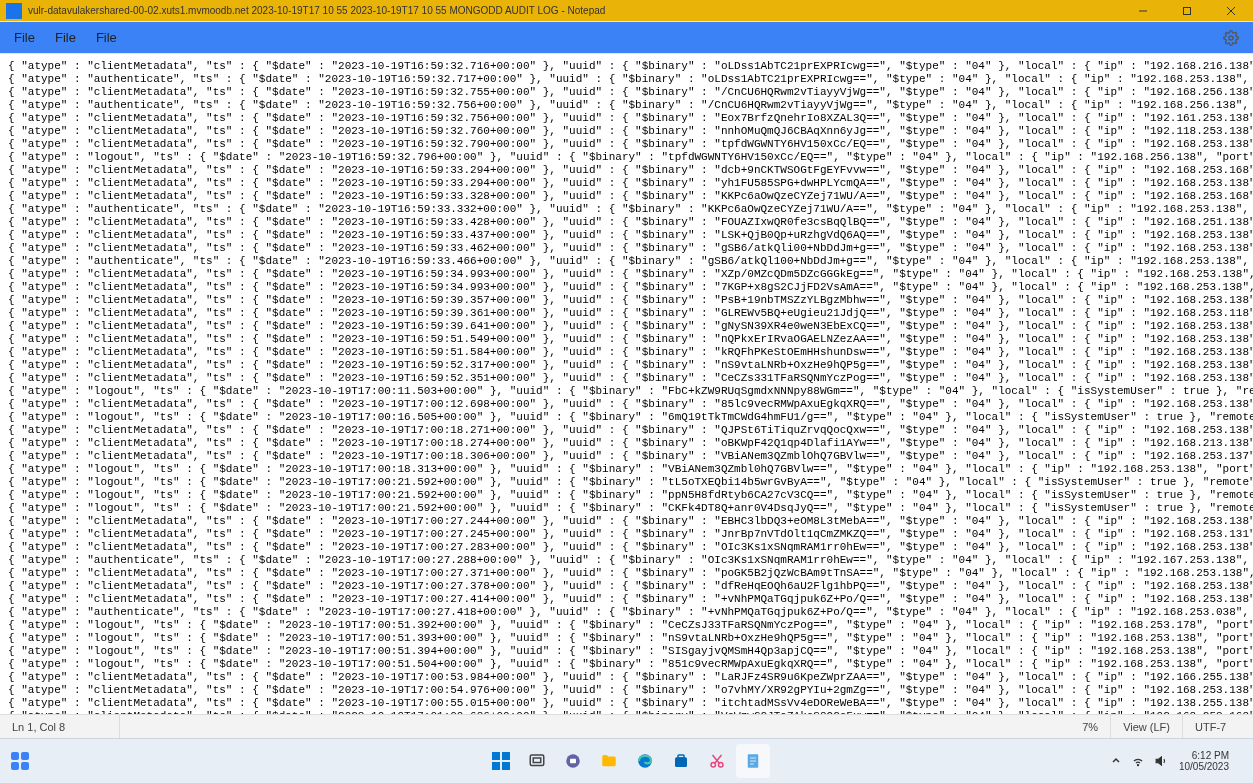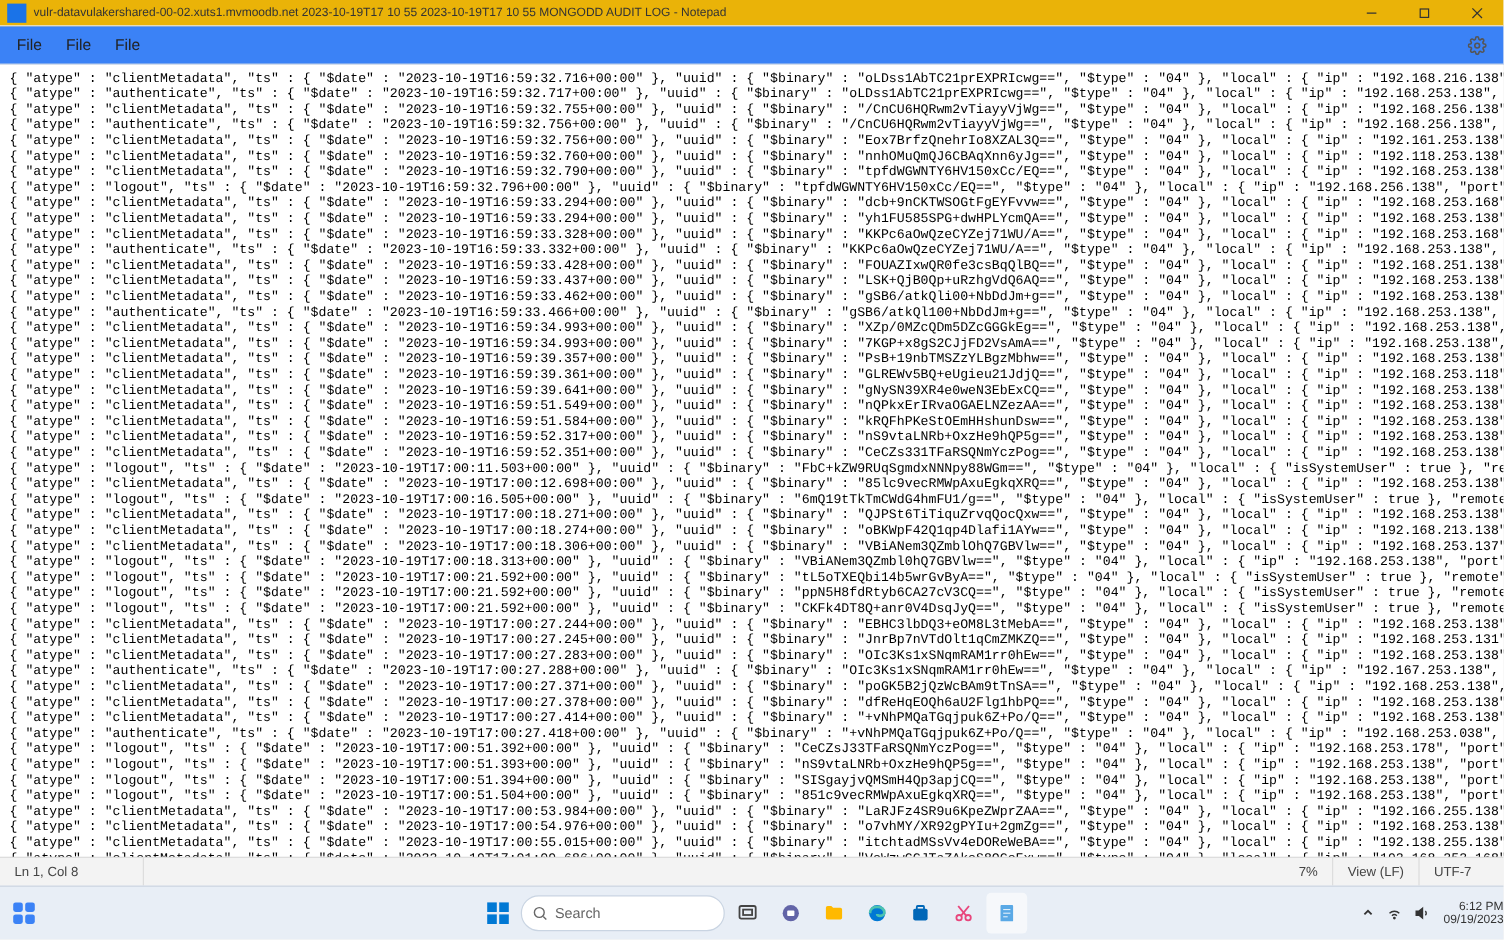--- a/index.html
+++ b/index.html
@@ -15,21 +15,21 @@
 .editor { height: 660px; background: #fff; overflow: hidden; padding: 6px 8px; }
 .editor pre { font-family: Consolas, "Courier New", monospace; font-size: 11px; line-height: 13px; color: #000; white-space: pre; }
 .statusbar { height: 24px; background: #f3f3f3; border-top: 1px solid #ddd; display: flex; align-items: center; font-size: 11px; color: #444; }
 .statusbar .cell { padding: 0 12px; border-right: 1px solid #ddd; height: 100%; display: flex; align-items: center; }
 .statusbar .spacer { flex: 1; }
 .taskbar { height: 45px; background: #e8eef6; display: flex; align-items: center; border-top: 1px solid #ccd5e0; position: relative; }
 .taskbar .start { width: 40px; height: 45px; display: flex; align-items: center; justify-content: center; }
 .taskbar .center { position: absolute; left: 50%; transform: translateX(-50%); display: flex; align-items: center; gap: 2px; }
 .taskbar .search { display: flex; align-items: center; background: #fff; border: 1px solid #c9d4e2; border-radius: 16px; height: 30px; padding: 0 10px 0 8px; width: 170px; font-size: 12px; color: #666; gap: 6px; }
 .tbicon { width: 34px; height: 34px; display: flex; align-items: center; justify-content: center; border-radius: 4px; font-size: 16px; }
-.tray { margin-left: auto; display: flex; align-items: center; gap: 10px; padding-right: 0; font-size: 10px; color: #333; }
+.tray { margin-left: auto; display: flex; align-items: center; gap: 10px; padding-right: 24px; font-size: 10px; color: #333; }
 .tray .clock { text-align: right; line-height: 11px; }
 svg { display: block; }
 </style>
 </head>
 <body>
 
 <div class="titlebar">
   <span class="icon"></span>
   <span class="title">vulr-datavulakershared-00-02.xuts1.mvmoodb.net 2023-10-19T17 10 55 2023-10-19T17 10 55 MONGODD AUDIT LOG - Notepad</span>
   <div class="winbtns">
@@ -139,29 +139,20 @@
   </div>
   <div class="center">
     <div class="tbicon">
       <svg width="20" height="20" viewBox="0 0 20 20">
           <rect x="1" y="1" width="8" height="8" fill="#0078d4"></rect>
           <rect x="11" y="1" width="8" height="8" fill="#0078d4"></rect>
           <rect x="1" y="11" width="8" height="8" fill="#0078d4"></rect>
           <rect x="11" y="11" width="8" height="8" fill="#0078d4"></rect>
         </svg>
     </div>
-    <div class="search">
-      <span>
-        <svg width="14" height="14" viewBox="0 0 24 24" fill="none" stroke="#666" stroke-width="2">
-            <circle cx="11" cy="11" r="7"></circle>
-            <line x1="21" y1="21" x2="16.65" y2="16.65"></line>
-          </svg>
-      </span>
-      <span>Search</span>
-    </div>
     <div class="tbicon">
       <svg width="18" height="18" viewBox="0 0 24 24" fill="none" stroke="#444" stroke-width="2">
           <rect x="3" y="4" width="18" height="14" rx="2"></rect>
           <rect x="7" y="8" width="10" height="6"></rect>
         </svg>
     </div>
     <div class="tbicon">
       <svg width="18" height="18" viewBox="0 0 24 24">
           <circle cx="12" cy="12" r="9" fill="#6264a7"></circle>
           <rect x="8" y="9" width="8" height="6" rx="1" fill="#fff"></rect>
@@ -215,16 +206,16 @@
         </svg>
     </span>
     <span>
       <svg width="14" height="14" viewBox="0 0 24 24" fill="none" stroke="#333" stroke-width="2">
           <path d="M11 5L6 9H2v6h4l5 4V5z" fill="#333"></path>
           <path d="M15 9a4 4 0 010 6"></path>
         </svg>
     </span>
     <div class="clock">
       <div>6:12 PM</div>
-      <div>09/19/2023</div>
+      <div>10/05/2023</div>
     </div>
   </div>
 </div>
 
 </body></html>

